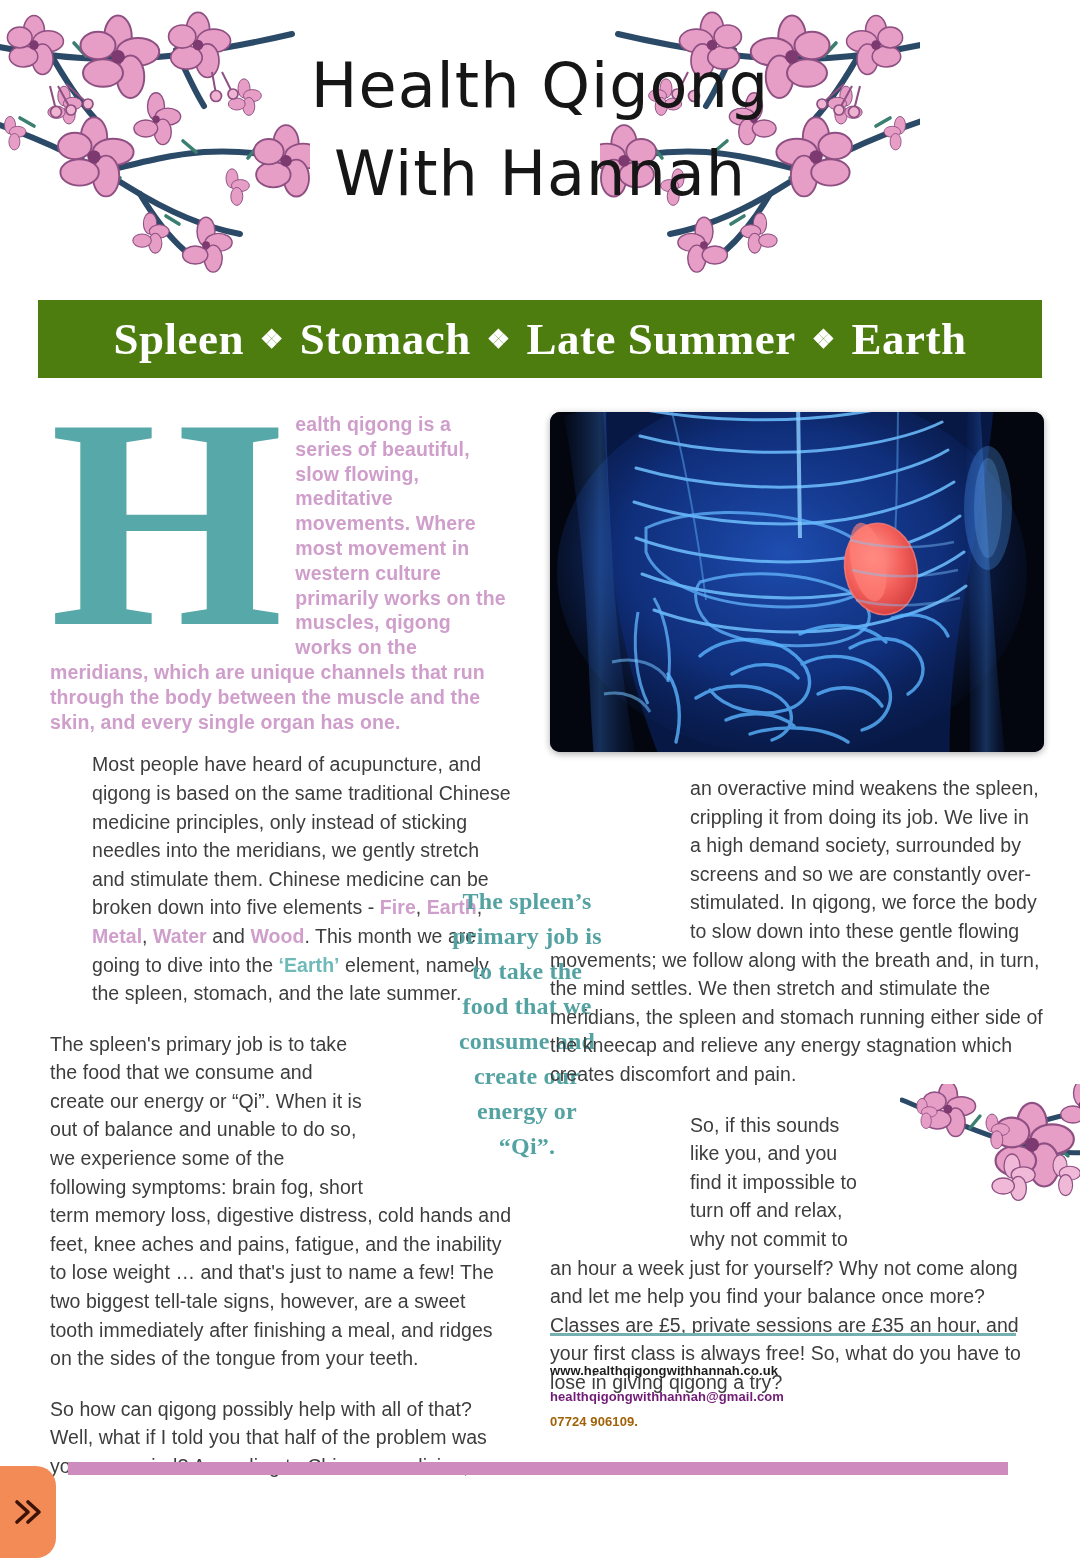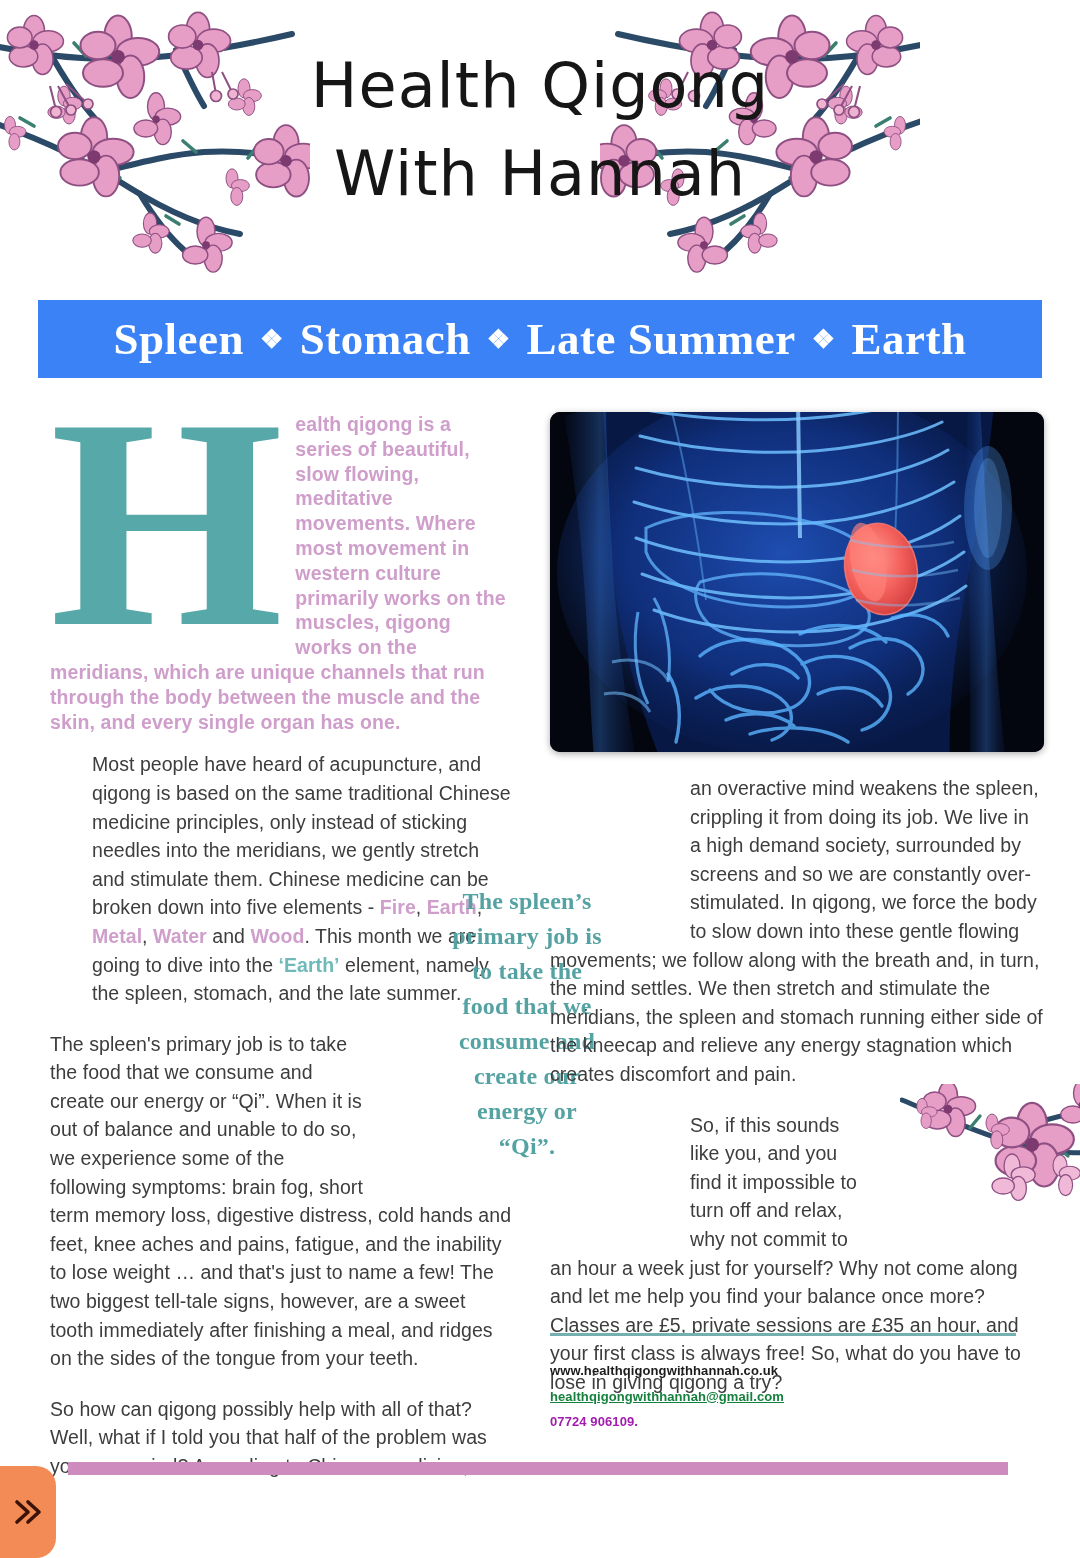--- a/index.html
+++ b/index.html
@@ -47,21 +47,21 @@
     font-weight: 400;
   }
   #brand-title .l2 { display: block; }
 
   
   #topic-banner {
     position: absolute;
     left: 38px; top: 300px;
     width: 1004px;
     height: 78px;
-    background: #3b82f6;
+    background: #4d7c0f;
     display: flex;
     align-items: center;
     justify-content: center;
   }
   #topic-banner .banner-inner {
     font-family: "Liberation Serif", serif;
     font-weight: 700;
     font-size: 45px;
     color: #ffffff;
     letter-spacing: 0.5px;
@@ -186,22 +186,22 @@
     background: #74b0b0;
     margin-bottom: 22px;
   }
   #contact-block .line {
     font-size: 13px;
     line-height: 25.5px;
     font-weight: 700;
     letter-spacing: 0.1px;
   }
   .c-web   { color: #1b1b1b; }
-  .c-mail  { color: #15803d; text-decoration: underline; }
-  .c-phone { color: #a21caf; }
+  .c-mail  { color: #701a75; }
+  .c-phone { color: #a16207; }
 
   
   #footer-bar {
     position: absolute;
     left: 68px; top: 1462px;
     width: 940px;
     height: 13px;
     background: #cd8cbd;
   }
   #nav-next-tab {

